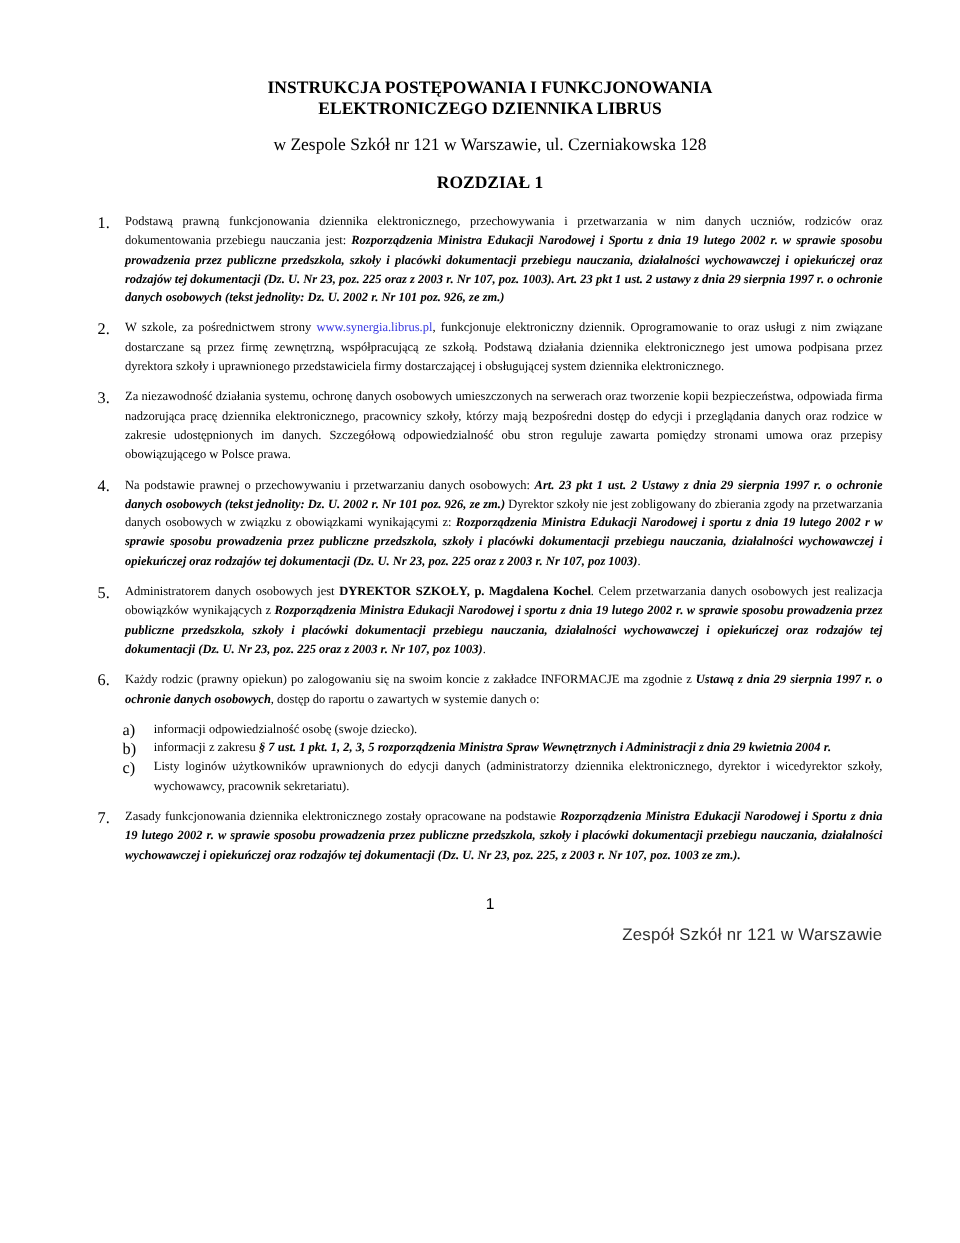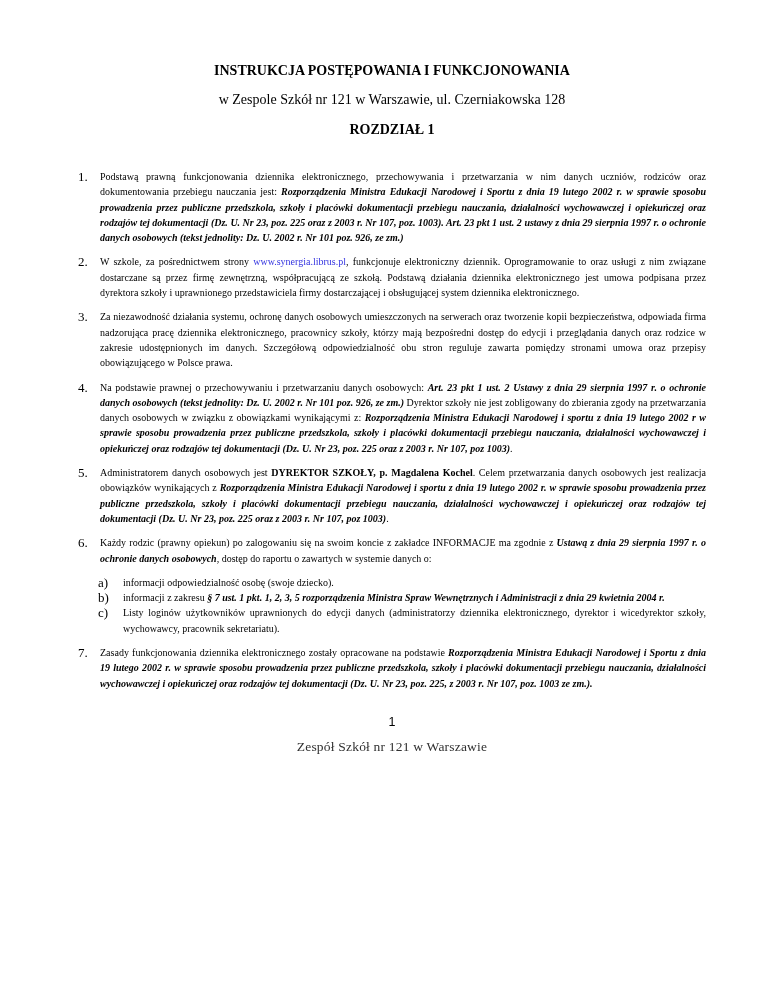--- a/index.html
+++ b/index.html
@@ -26,21 +26,21 @@
   .doc-title{
     font-weight:700;font-size:14px;line-height:17px;
     margin-bottom:12px;
   }
   .doc-subtitle{
     font-weight:400;font-size:14px;line-height:17px;
     margin-bottom:14px;
   }
   .chapter{
     font-weight:700;font-size:14px;line-height:16px;
-    margin-bottom:31px;
+    margin-bottom:15px;
   }
   .items{margin:0;padding:0;}
   .item{
     display:flex;
     margin-bottom:9px;
   }
   .num{
     flex:0 0 22px;
     font-size:13px;line-height:15.3px;
   }
@@ -63,36 +63,37 @@
   .run-bi{font-weight:700;font-style:italic;}
   .run-b{font-weight:700;}
   a.run-a{color:var(--link);cursor:pointer;}
   .pagenum{
     text-align:center;
     font-family:"Liberation Sans","DejaVu Sans",sans-serif;
     font-size:12.5px;
     margin-top:24px;
   }
   .doc-footer{
-    text-align:center;
-    font-family:Liberation Serif, serif;
+    text-align:right;
+    font-family:Liberation Sans, sans-serif;
     font-size:13.5px;
     color:var(--footer);
     margin-top:10px;
     letter-spacing:0.2px;
   }
 </style>
 </head>
 <body>
 
 <div class="page">
 
   <div class="doc-header">
     <div class="doc-title">
       <div>INSTRUKCJA POSTĘPOWANIA I FUNKCJONOWANIA</div>
+      <div>ELEKTRONICZEGO DZIENNIKA LIBRUS</div>
     </div>
     <div class="doc-subtitle">w Zespole Szkół nr 121 w Warszawie, ul. Czerniakowska 128</div>
     <div class="chapter">
       <div>ROZDZIAŁ 1</div>
     </div>
   </div>
 
   <div class="items">
 
     <div class="item">

